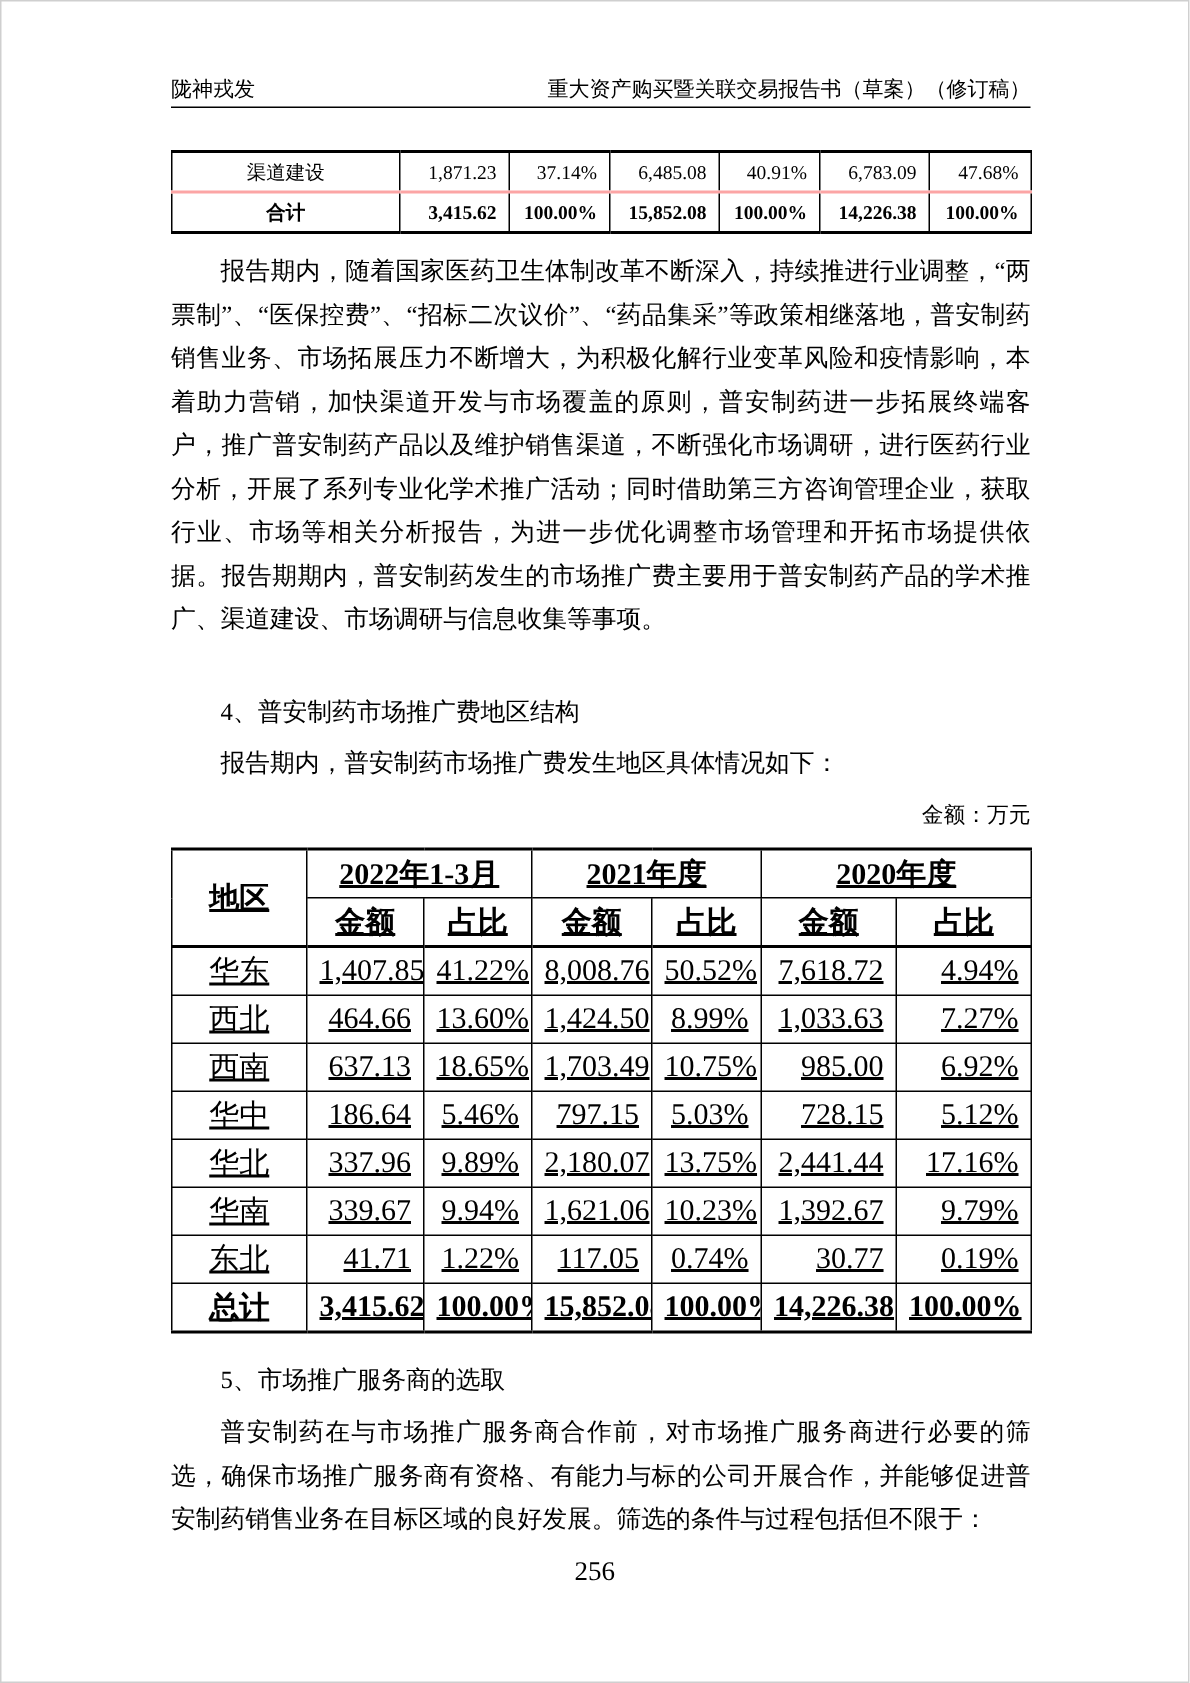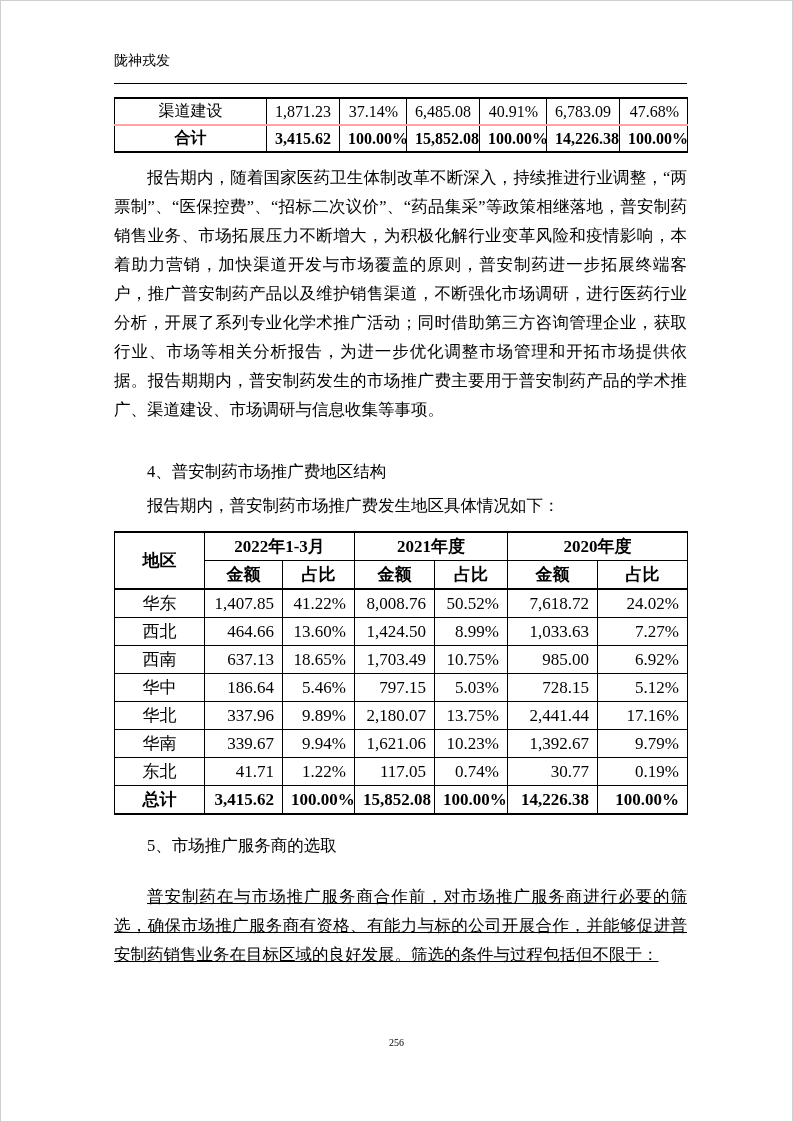--- a/index.html
+++ b/index.html
@@ -12,37 +12,37 @@
     border:1px solid #cfcfcf;
     font-family:"Liberation Serif","DejaVu Serif",serif;
     color:#000;
     overflow:hidden;
   }
   .content { margin-left:113px; margin-right:105px; }
 
   
   .doc-header {
     display:flex; justify-content:space-between; align-items:flex-end;
-    padding-top:52px; padding-bottom:14px;
+    padding-top:52px; padding-bottom:2px;
     border-bottom:1px solid #000;
     font-size:14px; line-height:16px;
   }
 
   
   table { border-collapse:collapse; width:100%; table-layout:fixed; }
   td, th { border:1px solid #000; padding:2px 8px; overflow:hidden; white-space:nowrap; }
   .num { text-align:right; }
   .ctr { text-align:center; }
 
-  .t1 { margin-top:13px; font-size:16px; }
+  .t1 { margin-top:28px; font-size:13px; }
   .t1 td { height:21px; }
   .t1 tr.first-row td { border-top:2px solid #000; }
   .t1 tr.total-row td { border-top:2px solid #fca5a5; border-bottom:2px solid #000; font-weight:bold; }
 
-  .t2 { margin-top:11px; font-size:17px; }
+  .t2 { margin-top:11px; font-size:20px;text-decoration:underline; }
   .t2 th { height:18px; font-weight:bold; text-align:center; }
   .t2 td { height:19px; }
   .t2 thead tr.hrow1 th { border-top:2px solid #000; }
   .t2 th.hdr-bottom { border-bottom:2px solid #000; }
   .t2 tr.total-row td { border-bottom:2px solid #000; font-weight:bold; }
 
   
   .para {
     font-size:16.5px; line-height:29px;
     text-align:justify;
@@ -53,35 +53,36 @@
   .heading { font-size:16.5px; line-height:29px; text-indent:2em; }
   #heading4 { margin-top:33px; }
   #intro2 { margin-top:5px; }
   .unit-note {
     font-size:14.5px; line-height:20px;
     text-align:right;
     margin-top:11px;
   }
   #p2 { margin-top:12px; }
   #heading5 { margin-top:16px; }
-  #p3 { margin-top:22px;text-decoration:underline; }
+  #p3 { margin-top:6px; }
 
   .footer {
     position:absolute; top:1036px; left:0; right:0;
-    text-align:center; font-size:10px;
+    text-align:center; font-size:18px;
   }
 </style>
 </head>
 <body>
 
 <div class="page">
   <div class="content">
 
     <div class="doc-header">
       <span>陇神戎发</span>
+      <span>重大资产购买暨关联交易报告书（草案）（修订稿）</span>
     </div>
 
     <table class="t1">
       <colgroup>
         <col style="width:152px">
           <col style="width:73px">
           <col style="width:67px">
         <col style="width:73px">
           <col style="width:67px">
           <col style="width:73px">
@@ -108,20 +109,21 @@
         </tr>
       </tbody>
     </table>
 
     <p class="para indent" id="p1">报告期内，随着国家医药卫生体制改革不断深入，持续推进行业调整，“两票制”、“医保控费”、“招标二次议价”、“药品集采”等政策相继落地，普安制药销售业务、市场拓展压力不断增大，为积极化解行业变革风险和疫情影响，本着助力营销，加快渠道开发与市场覆盖的原则，普安制药进一步拓展终端客户，推广普安制药产品以及维护销售渠道，不断强化市场调研，进行医药行业分析，开展了系列专业化学术推广活动；同时借助第三方咨询管理企业，获取行业、市场等相关分析报告，为进一步优化调整市场管理和开拓市场提供依据。报告期期内，普安制药发生的市场推广费主要用于普安制药产品的学术推广、渠道建设、市场调研与信息收集等事项。</p>
 
     <div class="heading" id="heading4">4、普安制药市场推广费地区结构</div>
 
     <p class="para indent" id="intro2">报告期内，普安制药市场推广费发生地区具体情况如下：</p>
 
+    <div class="unit-note">金额：万元</div>
 
     <table class="t2">
       <colgroup>
         <col style="width:90px">
           <col style="width:78px">
           <col style="width:72px">
         <col style="width:80px">
           <col style="width:73px">
           <col style="width:90px">
           <col style="width:90px">
@@ -143,21 +145,21 @@
         </tr>
       </thead>
       <tbody>
         <tr>
           <td class="ctr">华东</td>
           <td class="num">1,407.85</td>
           <td class="num">41.22%</td>
           <td class="num">8,008.76</td>
           <td class="num">50.52%</td>
           <td class="num">7,618.72</td>
-          <td class="num">24.02%</td>
+          <td class="num">4.94%</td>
         </tr>
         <tr>
           <td class="ctr">西北</td>
           <td class="num">464.66</td>
           <td class="num">13.60%</td>
           <td class="num">1,424.50</td>
           <td class="num">8.99%</td>
           <td class="num">1,033.63</td>
           <td class="num">7.27%</td>
         </tr>

